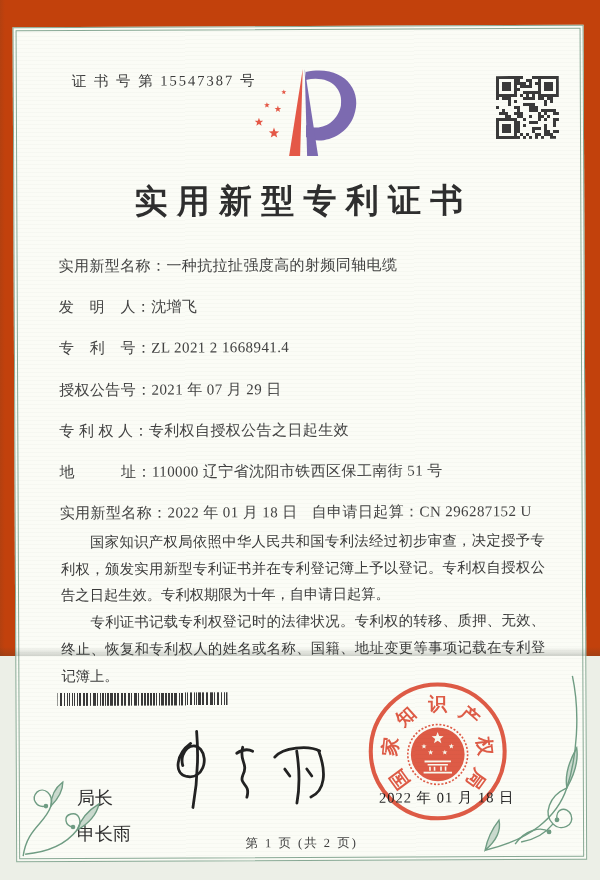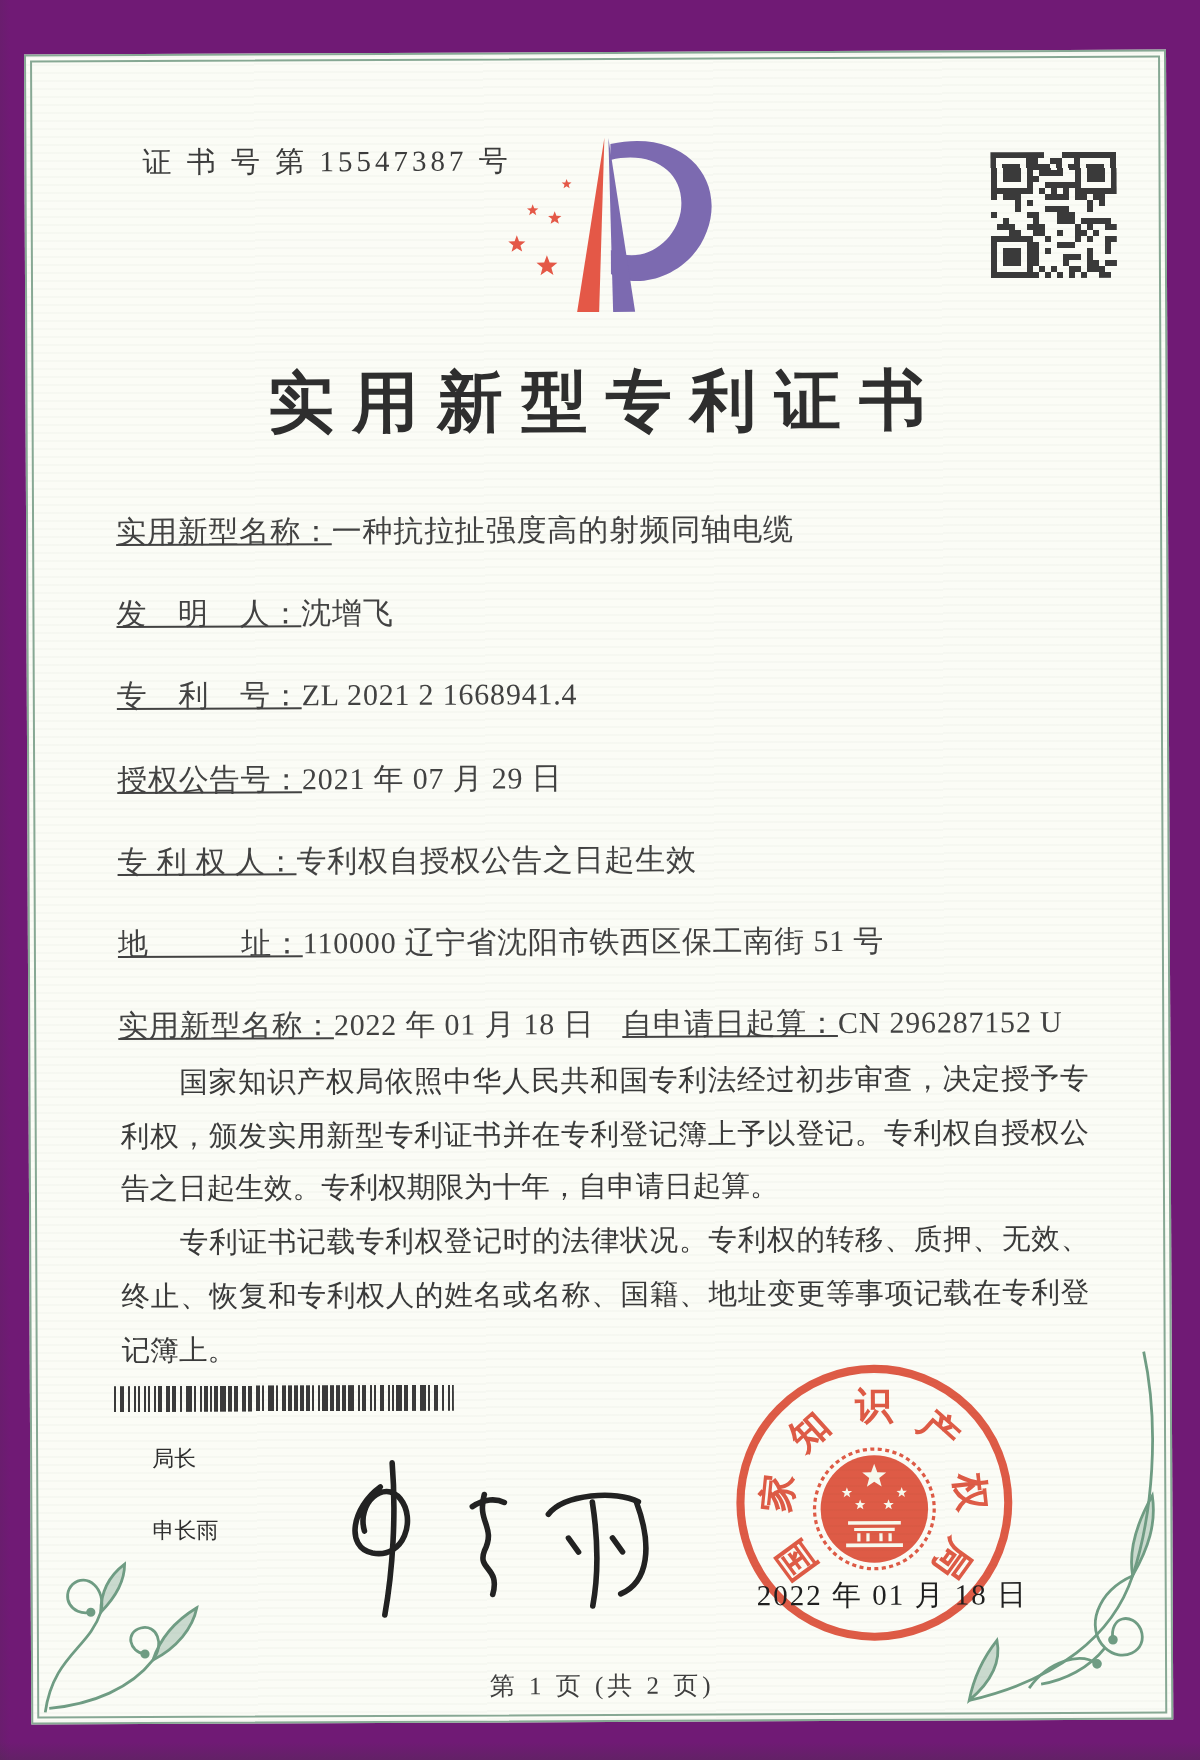--- a/index.html
+++ b/index.html
@@ -1,45 +1,45 @@
 <!DOCTYPE html>
 <html style="--green: #87a894; --orn: #6f9c83; --red: #e45847; --purple: #7c6ab0; --seal: #e04f3a;"><head>
 <meta charset="utf-8">
 <style>
   html,body{margin:0;padding:0;}
   body{
     width:600px;height:880px;overflow:hidden;
     background:#ecefe7;
     font-family:"Liberation Serif","DejaVu Serif",serif;
   }
-  .sheet{position:relative;width:600px;height:880px;background:#701a75;}
+  .sheet{position:relative;width:600px;height:656px;background:#c2410c;}
   .tilt{position:absolute;inset:0;transform:rotate(-0.25deg);transform-origin:50% 55%;}
   .frame{
     position:absolute;left:14px;top:26px;width:569px;height:833px;
     background:#fbfcf6;
     background-image:repeating-linear-gradient(to bottom,rgba(110,130,110,.035) 0 1px,transparent 1px 4px);
     border:1px solid var(--green,#87a894);
   }
   .frame::after{content:"";position:absolute;inset:2px;border:1px solid var(--green,#87a894);pointer-events:none;}
   .cert-no{position:absolute;left:58px;top:44px;font-size:14.5px;letter-spacing:2px;color:#3c3c3c;}
   .logo{position:absolute;left:226px;top:32px;width:135px;height:112px;}
   .qr{position:absolute;left:482px;top:50px;width:63px;height:63px;}
   .title{
     position:absolute;left:0;right:0;top:152px;text-align:center;
     font-size:33px;font-weight:600;letter-spacing:.28em;text-indent:.28em;color:#2e2e2e;
   }
   .fields{position:absolute;left:44px;top:229px;right:26px;}
   .row{height:41.2px;font-size:15px;color:#424242;letter-spacing:.4px;position:relative;}
-  .row .lbl{white-space:pre;text-decoration:underline;}
+  .row .lbl{white-space:pre;}
   .row .val{white-space:pre;}
   .pair2{position:absolute;left:252px;top:0;}
   .paras{position:absolute;left:45px;right:40px;top:501px;font-size:14.3px;line-height:1.87;color:#3a3a3a;text-align:justify;}
   .paras p{margin:0;text-indent:2.05em;}
   .barcode{position:absolute;left:41px;top:665px;width:170px;height:13px;}
-  .signer{position:absolute;left:60px;top:684px;font-size:11px;color:#2f2f2f;line-height:36px;}
+  .signer{position:absolute;left:60px;top:752px;font-size:18px;color:#2f2f2f;line-height:36px;}
   .signature{position:absolute;left:140px;top:696px;width:200px;height:90px;}
   .seal{position:absolute;left:350px;top:654px;width:142px;height:142px;mix-blend-mode:multiply;opacity:.93;}
   .seal-date{position:absolute;left:362px;top:762px;font-size:14.5px;color:#1f1f1f;letter-spacing:1px;white-space:pre;}
   .footer{position:absolute;left:0;right:0;top:808px;text-align:center;font-size:12.5px;color:#3f3f3f;letter-spacing:2px;}
   .orn-left{position:absolute;left:2px;top:736px;width:112px;height:94px;}
   .orn-right{position:absolute;left:428px;top:648px;width:138px;height:182px;}
   .edge-shadow{position:absolute;left:0;right:0;bottom:0;height:9px;background:linear-gradient(to bottom,rgba(0,0,0,0),rgba(50,60,50,.22));}
   .edge-left{position:absolute;left:0;top:0;bottom:0;width:5px;background:linear-gradient(to right,rgba(50,60,50,.10),rgba(0,0,0,0));}
 </style>
 </head>

